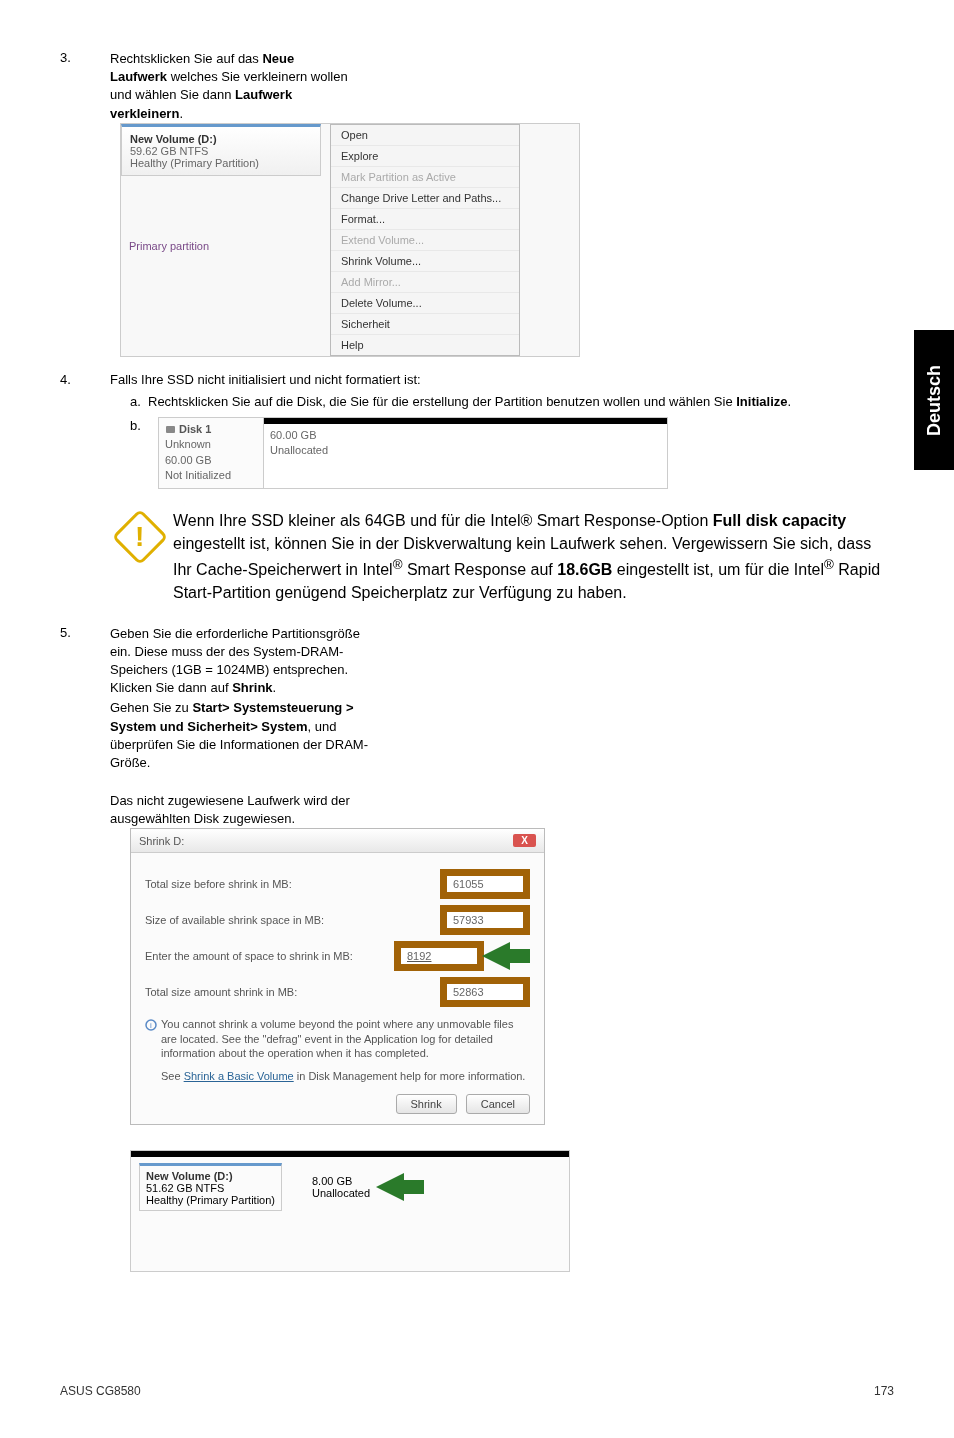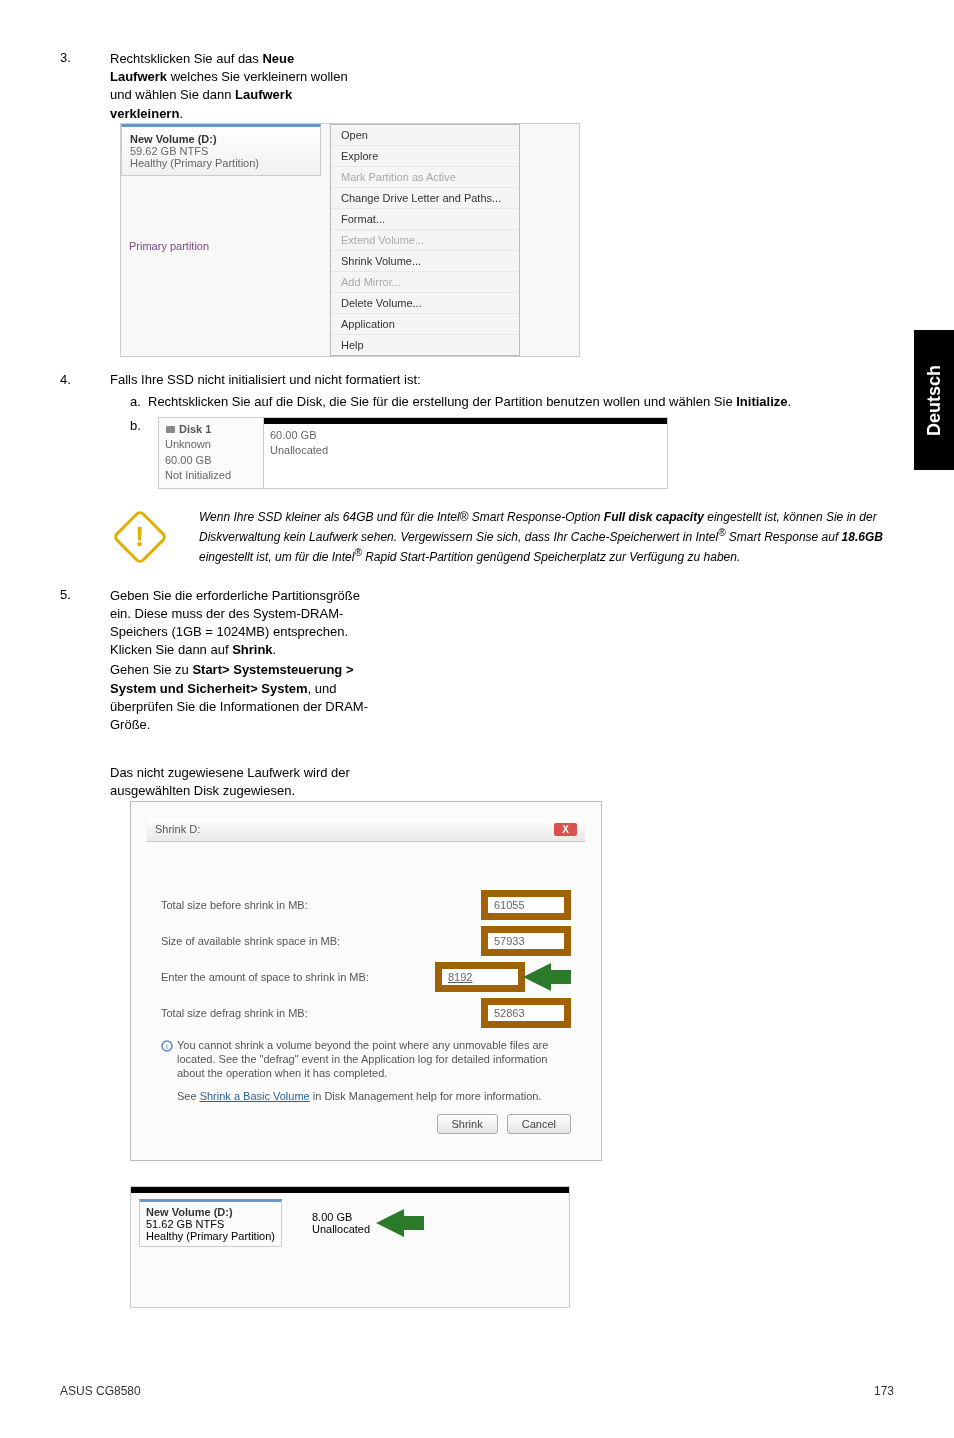--- a/index.html
+++ b/index.html
@@ -80,26 +80,26 @@
   .alert-icon {
     width: 40px; height: 40px;
     border: 3px solid #e0b000;
     border-radius: 6px;
     transform: rotate(45deg);
     display:flex; align-items:center; justify-content:center;
     flex-shrink:0;
     margin-top:8px;
   }
   .alert-icon span { transform: rotate(-45deg); color:#e0b000; font-size:28px; font-weight:bold;}
-  .alert-text { margin-left: 39px; font-size: 12px; line-height:1.45;font-style:italic; }
-  
-  .shrink-dlg { width:472px; border:1px solid #bbb; background:#fbfbfb; padding:16px; font-size:11px; color:#555; margin-left:20px;}
+  .alert-text { margin-left: 13px; font-size: 16px; line-height:1.45; }
+  
+  .shrink-dlg { width:415px; border:1px solid #bbb; background:#fbfbfb; padding:0; font-size:11px; color:#555; margin-left:20px;}
   .shrink-title { background:linear-gradient(#fff,#e8e8e8); padding:5px 8px; border-bottom:1px solid #ccc; display:flex; justify-content:space-between; align-items:center;}
   .shrink-close { background:#d9534f; color:#fff; padding:1px 8px; border-radius:2px; font-weight:bold; font-size:10px;}
-  .shrink-body { padding:10px 14px;margin-top:32px; }
+  .shrink-body { padding:10px 14px; }
   .shrink-row { display:flex; justify-content:space-between; align-items:center; margin:6px 0;}
   .shrink-field { width:90px; padding:2px 6px; border:7px solid #a16207; background:#fff; text-align:left; color:#666;}
   .arrow-left {
     width:0;height:0;border-top:14px solid transparent;border-bottom:14px solid transparent;border-right:28px solid #2a7a2a; display:inline-block;
   }
   .arrow-tail { display:inline-block; width:20px; height:14px; background:#2a7a2a; vertical-align:middle;}
   .arrow-wrap{display:inline-flex;align-items:center;margin-left:-2px;}
   .shrink-note{ margin:10px 0; padding-left:16px; position:relative; line-height:1.3;}
   .shrink-note svg{position:absolute;left:0;top:2px;}
   .shrink-link{ color:#2a6496; text-decoration:underline;}
@@ -147,21 +147,21 @@
         <div class="ctx-menu">
           <div class="ctx-item">Open</div>
           <div class="ctx-item">Explore</div>
           <div class="ctx-item dim">Mark Partition as Active</div>
           <div class="ctx-item">Change Drive Letter and Paths...</div>
           <div class="ctx-item">Format...</div>
           <div class="ctx-item dim">Extend Volume...</div>
           <div class="ctx-item">Shrink Volume...</div>
           <div class="ctx-item dim">Add Mirror...</div>
           <div class="ctx-item">Delete Volume...</div>
-          <div class="ctx-item">Application</div>
+          <div class="ctx-item">Sicherheit</div>
           <div class="ctx-item" style="border-bottom:none">Help</div>
         </div>
       </div>
     </div>
   </div>
 </div>
 
 <div class="step">
   <div class="step-num">4.</div>
   <div class="step-body">
@@ -210,21 +210,21 @@
   </div>
 </div>
 
 <div class="step">
   <div class="step-num">5.</div>
   <div class="step-body step-row">
     <div class="step-text" style="width:260px;">
       <p style="margin-bottom:2px;">
         <span>Geben Sie die erforderliche Partitionsgröße ein. Diese muss der des System-DRAM-Speichers (1GB = 1024MB) entsprechen. Klicken Sie dann auf </span><span class="bold">Shrink</span><span>.</span>
       </p>
-      <p style="margin-bottom:30px;">
+      <p style="margin-bottom:20px;">
         <span>Gehen Sie zu </span><span class="bold">Start&gt; Systemsteuerung &gt; System und Sicherheit&gt; System</span><span>, und überprüfen Sie die Informationen der DRAM-Größe.</span>
       </p>
       <p>Das nicht zugewiesene Laufwerk wird der ausgewählten Disk zugewiesen.</p>
     </div>
     <div style="flex:1;">
 
       <div class="shrink-dlg">
         <div class="shrink-title">
           <span>Shrink D:</span>
           <span class="shrink-close">X</span>
@@ -242,21 +242,21 @@
             <span>Enter the amount of space to shrink in MB:</span>
             <span style="display:flex;align-items:center;text-decoration:underline;">
               <span class="shrink-field">8192</span>
               <span class="arrow-wrap">
                   <span class="arrow-left"></span>
                   <span class="arrow-tail"></span>
                 </span>
             </span>
           </div>
           <div class="shrink-row">
-            <span>Total size defrag shrink in MB:</span>
+            <span>Total size amount shrink in MB:</span>
             <span class="shrink-field">52863</span>
           </div>
           <div class="shrink-note">
             <svg width="12" height="12">
                 <circle cx="6" cy="6" r="5" fill="none" stroke="#5a8ac6" stroke-width="1.5"></circle>
                 <text x="6" y="9" text-anchor="middle" font-size="8" fill="#5a8ac6">i</text>
               </svg>
             <span>You cannot shrink a volume beyond the point where any unmovable files are located. See the "defrag" event in the Application log for detailed information about the operation when it has completed.</span>
           </div>
           <div style="margin:8px 0 4px 16px;">

